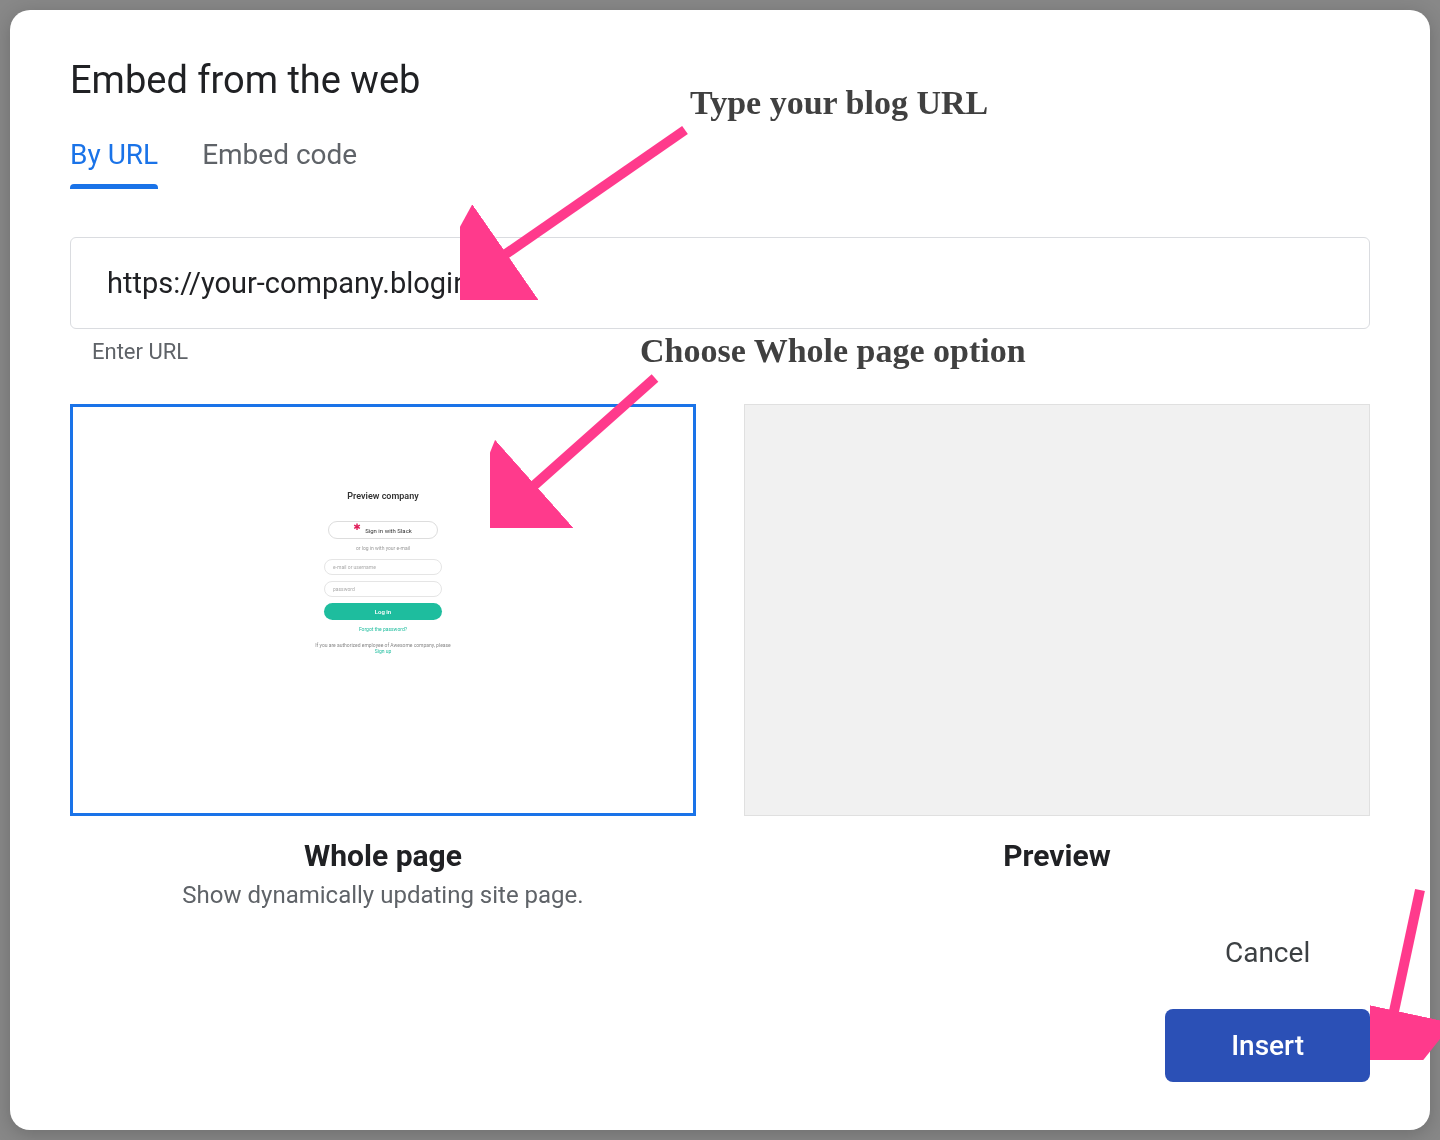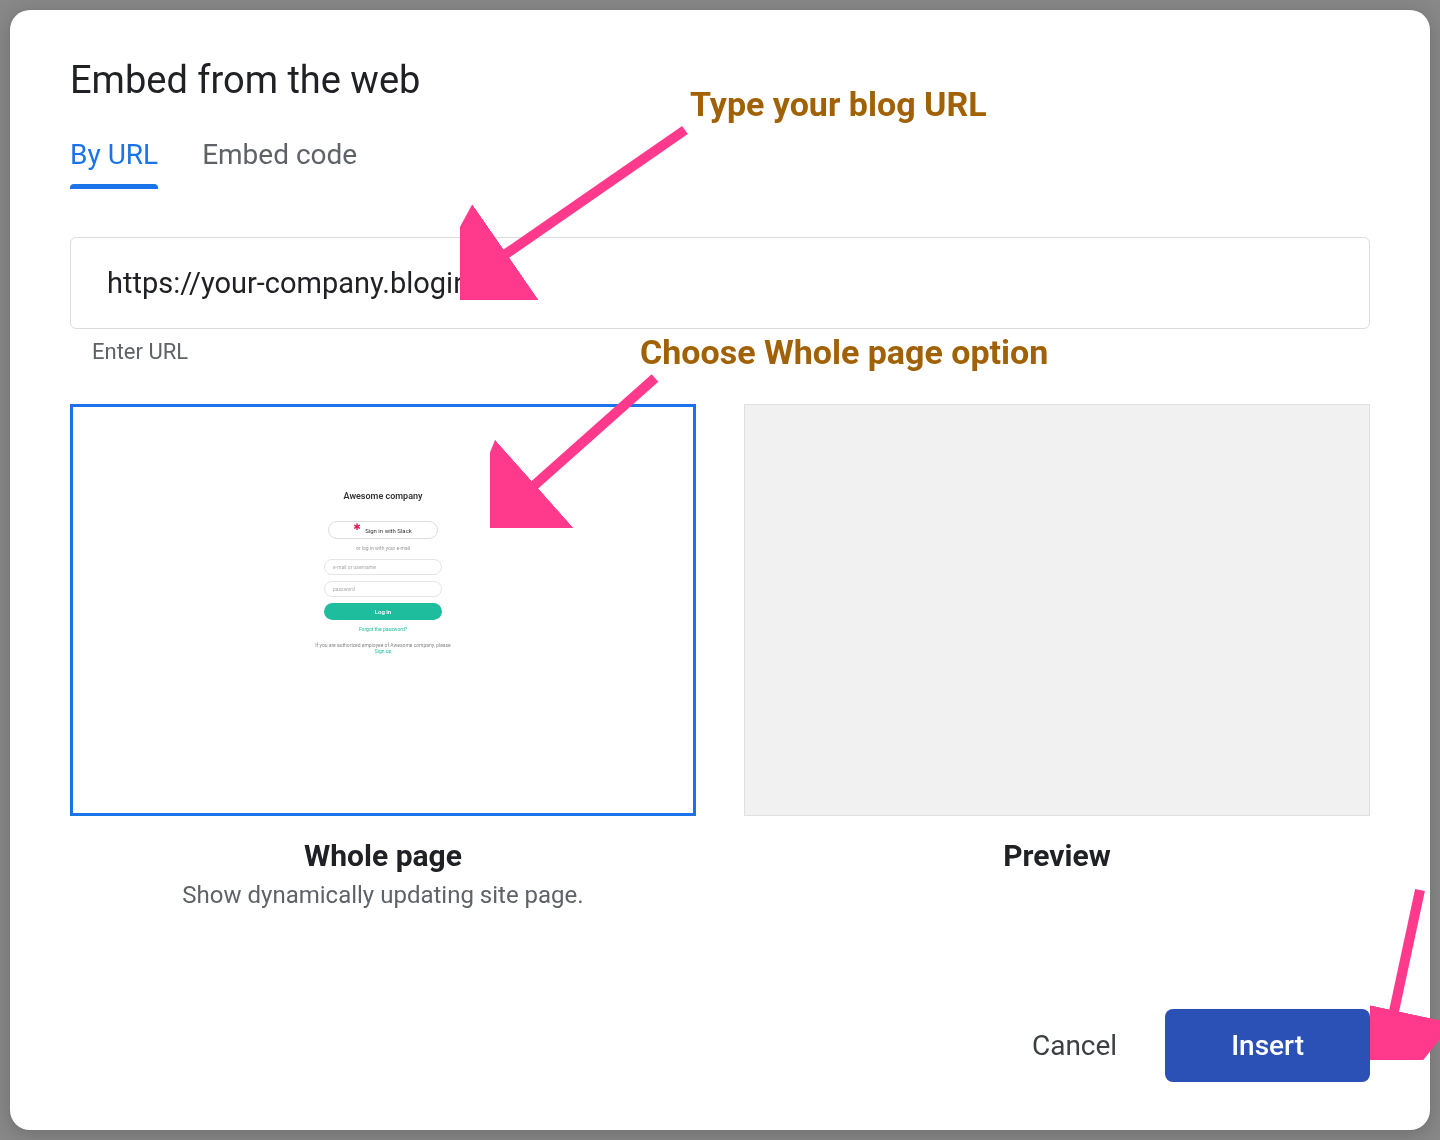--- a/index.html
+++ b/index.html
@@ -114,20 +114,21 @@
       text-align: center;
       margin-top: 8px;
     }
     .dialog-actions {
       position: absolute;
       bottom: 48px;
       right: 60px;
       display: flex;
       gap: 28px;
       align-items: center;
+      flex-direction: column;
     }
     .btn-cancel {
       font-size: 28px;
       color: #3c4043;
       background: transparent;
       border: none;
       cursor: pointer;
       padding: 12px 20px;
       font-family: inherit;
     }
@@ -220,25 +221,26 @@
       color: #888;
     }
     .mini-footer .link {
       color: #1ebd9e;
     }
 
     
     .annotation {
       position: absolute;
       font-weight: 700;
-      color: #a16207;
+      color: #404040;
       font-size: 34px;
       text-shadow: 1px 1px 0 #fff, -1px -1px 0 #fff, 1px -1px 0 #fff, -1px 1px 0 #fff;
       z-index: 50;
       pointer-events: none;
+      font-family: Liberation Serif, serif;
     }
     .arrow-svg {
       position: absolute;
       pointer-events: none;
       z-index: 49;
     }
   </style>
 </head>
 <body>
 
@@ -254,21 +256,21 @@
   <div class="url-input-wrap">
     <input type="text" class="url-input" value="https://your-company.blogin.co" style="">
   </div>
   <div class="url-helper">Enter URL</div>
 
   <div class="options-row">
 
     <div class="option-card">
       <div class="option-preview selected">
         <div class="mini-login">
-          <div class="mini-title">Awesome company</div>
+          <div class="mini-title">Preview company</div>
           <div class="mini-slack-btn">
             <span class="mini-slack-icon"></span>
             <span>Sign in with Slack</span>
           </div>
           <div class="mini-or">or log in with your e-mail</div>
           <div class="mini-input">e-mail or username</div>
           <div class="mini-input">password</div>
           <div class="mini-login-btn">Log in</div>
           <div class="mini-forgot">Forgot the password?</div>
           <div class="mini-footer">

